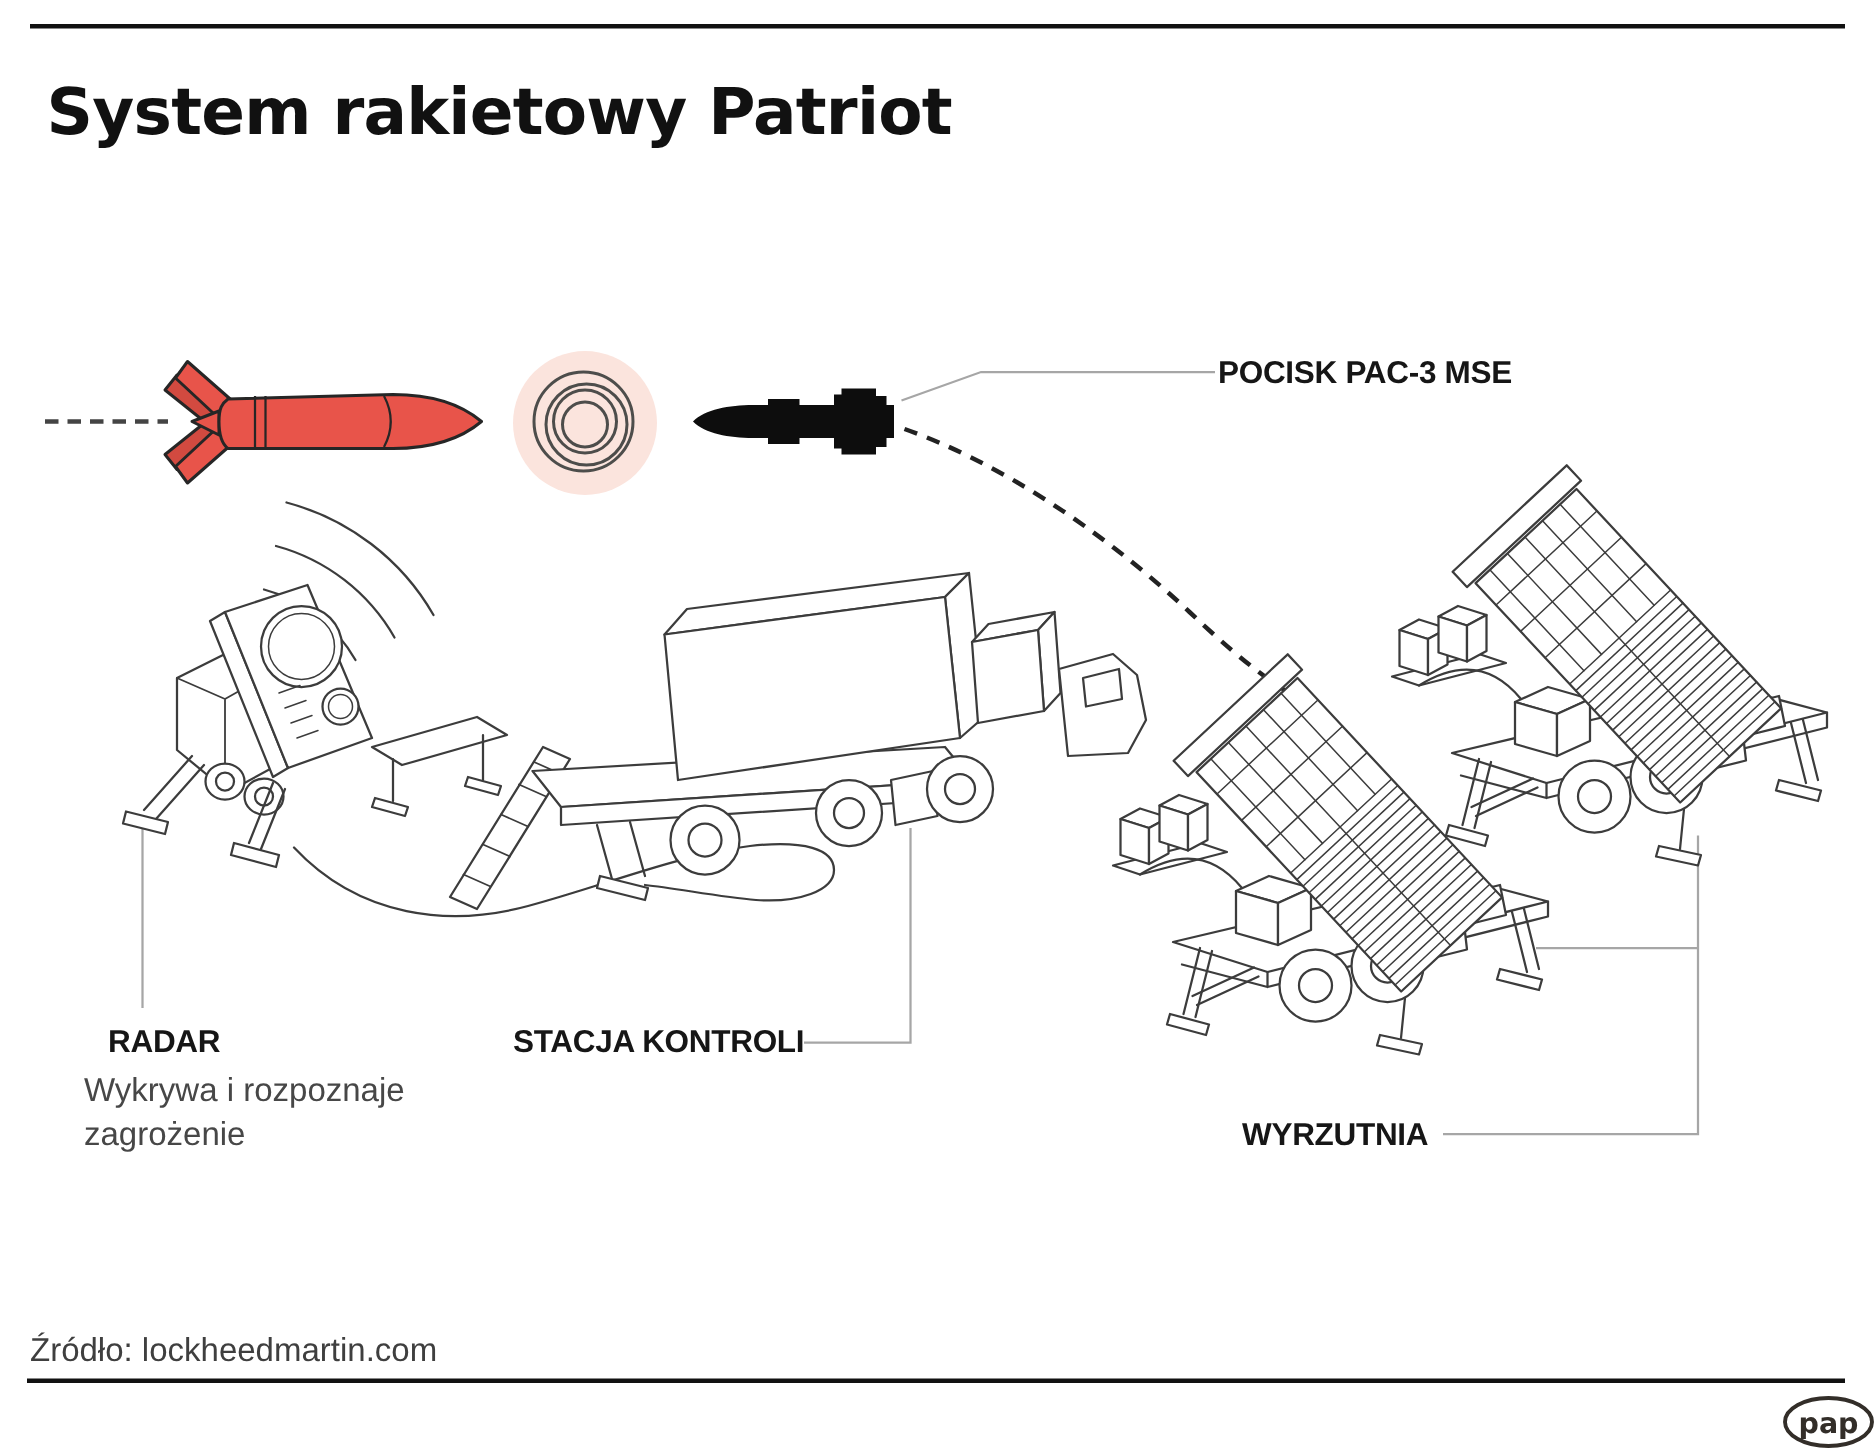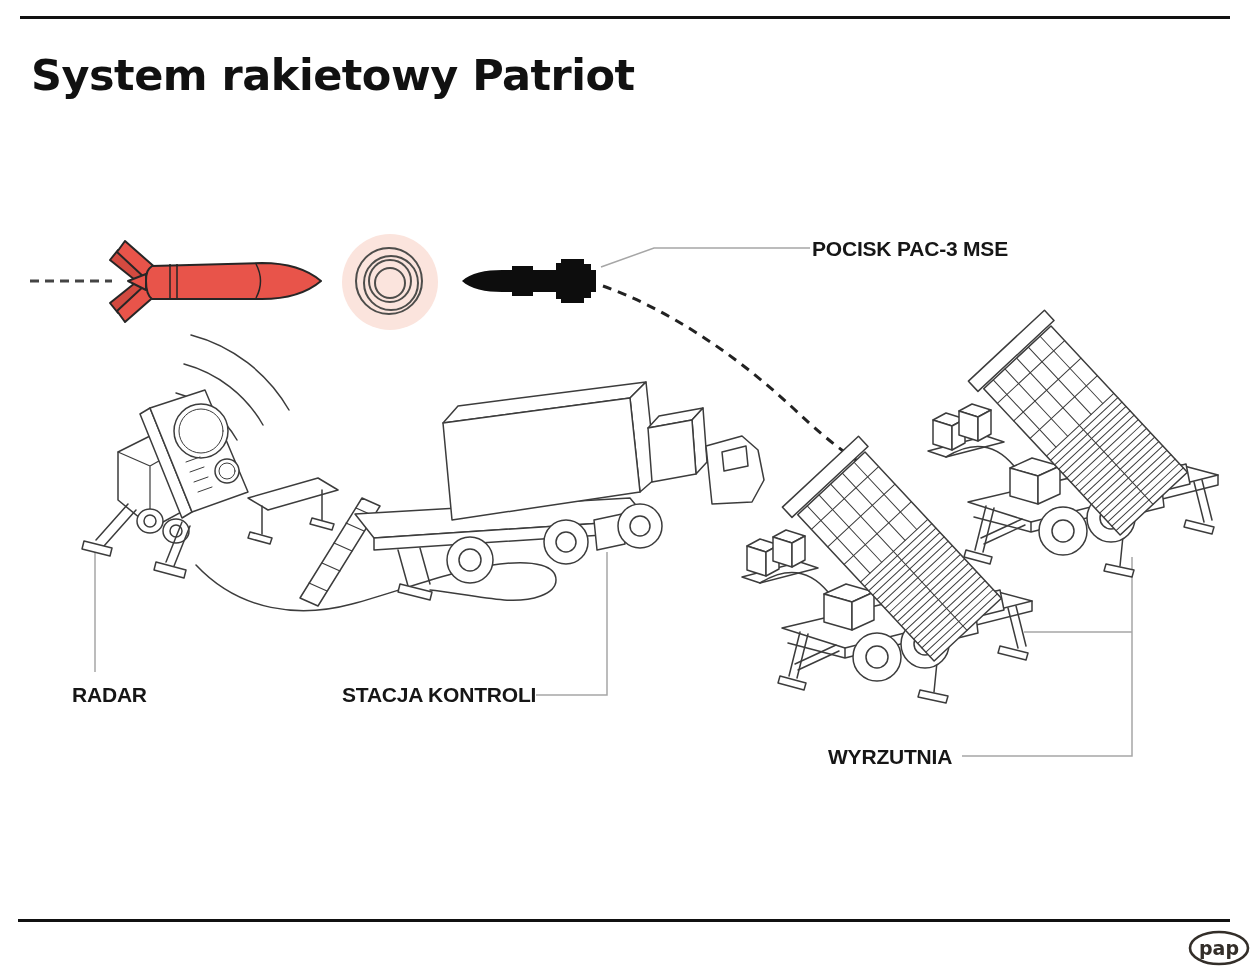--- a/index.html
+++ b/index.html
@@ -205,25 +205,28 @@
 
     <g>
       <use href="#launcher-shape" transform="translate(186,-126)"></use>
       <use href="#launcher-shape"></use>
     </g>
   </svg>
 
   <p id="missile-label" class="diagram-label">POCISK PAC-3 MSE</p>
 
   <p id="radar-label" class="diagram-label">RADAR</p>
+  <p id="radar-desc" class="diagram-desc">Wykrywa i rozpoznaje
+zagrożenie</p>
 
   <p id="control-label" class="diagram-label">STACJA KONTROLI</p>
 
   <p id="launcher-label" class="diagram-label">WYRZUTNIA</p>
 
+  <p id="source-text">Źródło: lockheedmartin.com</p>
   <div id="bottom-rule" class="rule"></div>
 
   <svg id="pap-logo" viewBox="0 0 66 38">
     <ellipse cx="33" cy="19" rx="29" ry="16" fill="#fff" stroke="#332e29" stroke-width="2.6"></ellipse>
     <text x="33" y="26" text-anchor="middle" font-family="DejaVu Sans, Liberation Sans, sans-serif" font-weight="bold" font-size="19" fill="#332e29">pap</text>
   </svg>
 
 </div>
 
 </body></html>

